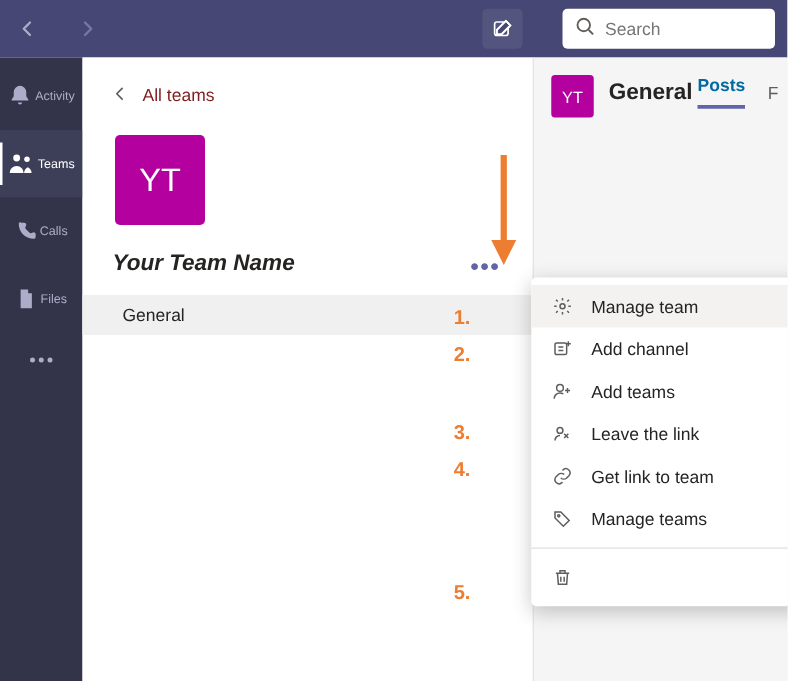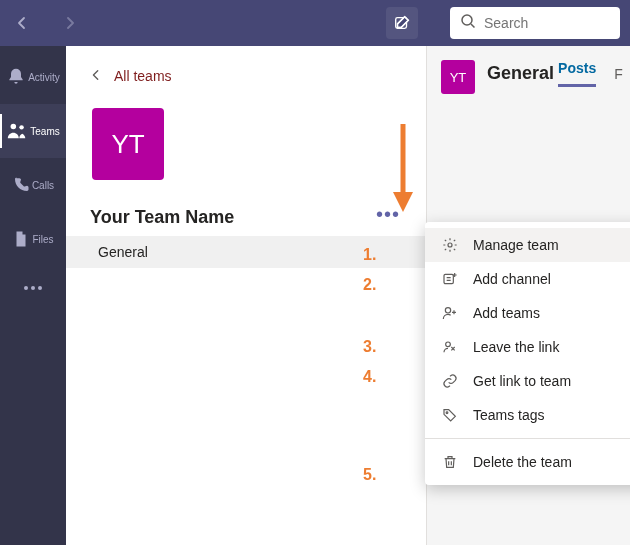--- a/index.html
+++ b/index.html
@@ -19,21 +19,21 @@
   .rail { width: 66px; background: #33344a; display: flex; flex-direction: column; align-items: center; padding-top: 4px; }
   .rail-item { width: 66px; height: 54px; display: flex; align-items: center; justify-content: center; gap: 2px; color: #adadc9; cursor: pointer; position: relative; font-size: 10px; }
   .rail-item.active { background: #3d3e58; color: #fff; }
   .rail-item.active::before { content: ""; position: absolute; left: 0; top: 10px; bottom: 10px; width: 2px; background: #fff; }
   .rail-item .glyph { height: 22px; display: flex; align-items: center; justify-content: center; }
   .rail-more { margin-top: 2px; color: #adadc9; width: 66px; height: 40px; display: flex; align-items: center; justify-content: center; cursor: pointer;}
 
   .team-panel { width: 360px; background: #fff; padding: 0; position: relative; }
   .all-teams { display: flex; align-items: center; gap: 12px; padding: 22px 24px 12px; color: #7f1d1d; font-size: 14px; cursor: pointer;}
   .team-avatar-lg { width: 72px; height: 72px; background: #b4009e; border-radius: 4px; display: flex; align-items: center; justify-content: center; color: #fff; font-size: 26px; font-weight: 400; margin: 12px 0 0 26px; }
-  .team-name-row { display: flex; align-items: flex-end; justify-content: space-between; padding: 20px 24px 8px 24px; }
+  .team-name-row { display: flex; align-items: flex-start; justify-content: space-between; padding: 20px 24px 8px 24px; font-style: italic; }
   .team-name { font-size: 18px; font-weight: 700; color: #252423; }
   .more-dots { color: #6264a7; font-size: 20px; letter-spacing: 1px; line-height: 1; cursor: pointer; padding: 4px 2px;}
   .channel-row { padding: 8px 24px 8px 32px; display: flex; align-items: center; justify-content: space-between; font-size: 14px; color: #252423; background: #f0f0f0; cursor: pointer; }
 
   .channel-header { flex: 1; background: #f5f5f5; display: flex; align-items: flex-start; padding: 14px 0 0 14px; gap: 12px; border-left: 1px solid #e1dfdd; }
   .chan-avatar { width: 34px; height: 34px; background: #b4009e; border-radius: 3px; display: flex; align-items: center; justify-content: center; color: #fff; font-size: 13px; font-weight: 400; }
   .chan-title { font-size: 18px; font-weight: 700; color: #252423; }
   .chan-tab { font-size: 14px; color: #0369a1; font-weight: 600; padding-bottom: 8px; border-bottom: 3px solid #6264a7; align-self: flex-start;}
   .chan-tab2 { font-size: 14px; color: #605e5c; margin-left: 14px; }
   .chan-head-row { display:flex; align-items:center; gap:4px;}
@@ -202,30 +202,29 @@
       </span>
     <span>Get link to team</span>
   </div>
   <div class="ctx-item">
     <span class="mi">
         <svg width="16" height="16" viewBox="0 0 24 24" fill="none" stroke="currentColor" stroke-width="1.8">
           <path d="M3 11V4h7l10 10-7 7L3 11z"></path>
           <circle cx="7.5" cy="8.5" r="1.3"></circle>
         </svg>
       </span>
-    <span>Teams tags</span>
+    <span>Manage teams</span>
   </div>
   <div class="ctx-sep"></div>
   <div class="ctx-item">
     <span class="mi">
         <svg width="16" height="16" viewBox="0 0 24 24" fill="none" stroke="currentColor" stroke-width="1.8">
           <path d="M4 7h16M9 7V4h6v3M6 7l1 13h10l1-13M10 11v6M14 11v6"></path>
         </svg>
       </span>
-    <span>Delete the team</span>
   </div>
 </div>
 
 <div class="arrow">
   <svg width="24" height="90" viewBox="0 0 24 90">
     <line x1="12" y1="0" x2="12" y2="70" stroke="#ed7d31" stroke-width="5"></line>
     <polygon points="2,68 22,68 12,88" fill="#ed7d31"></polygon>
   </svg>
 </div>
 <div class="num" style="left:363px; top:246px;">1.</div>

